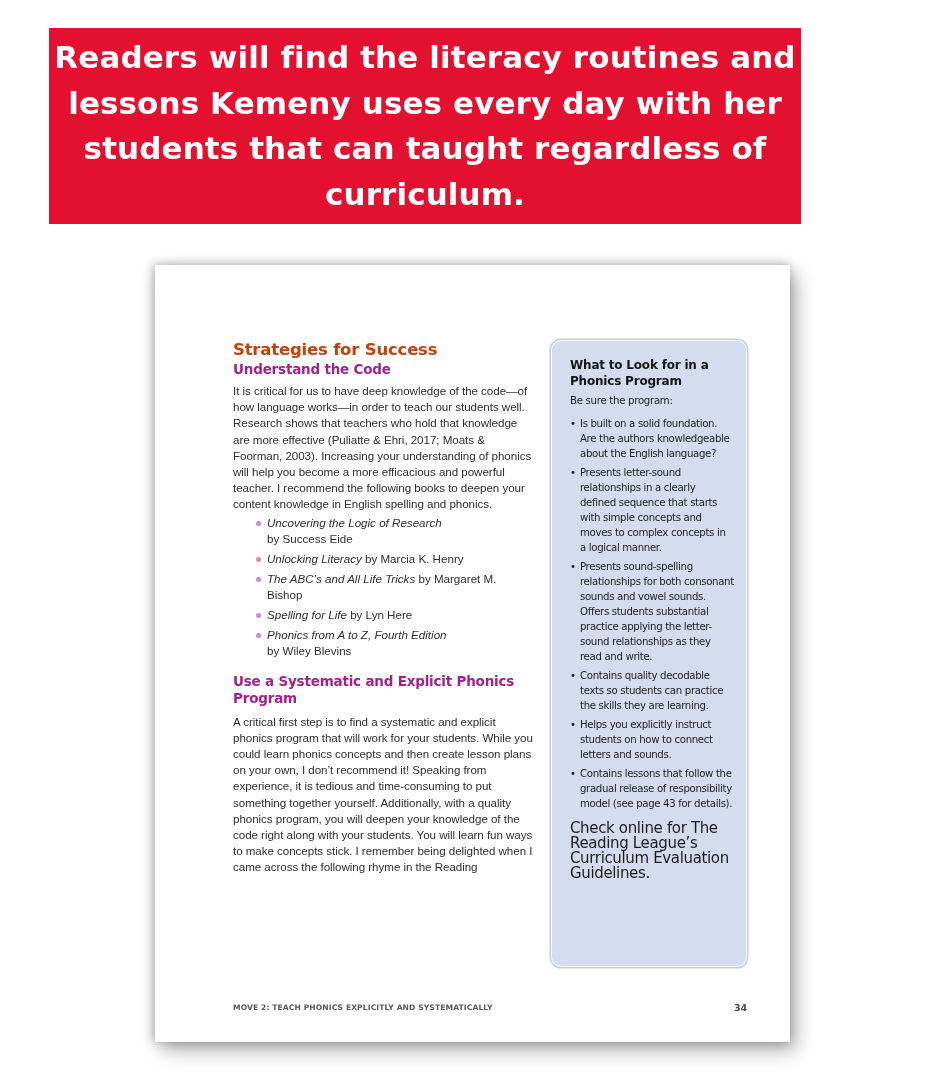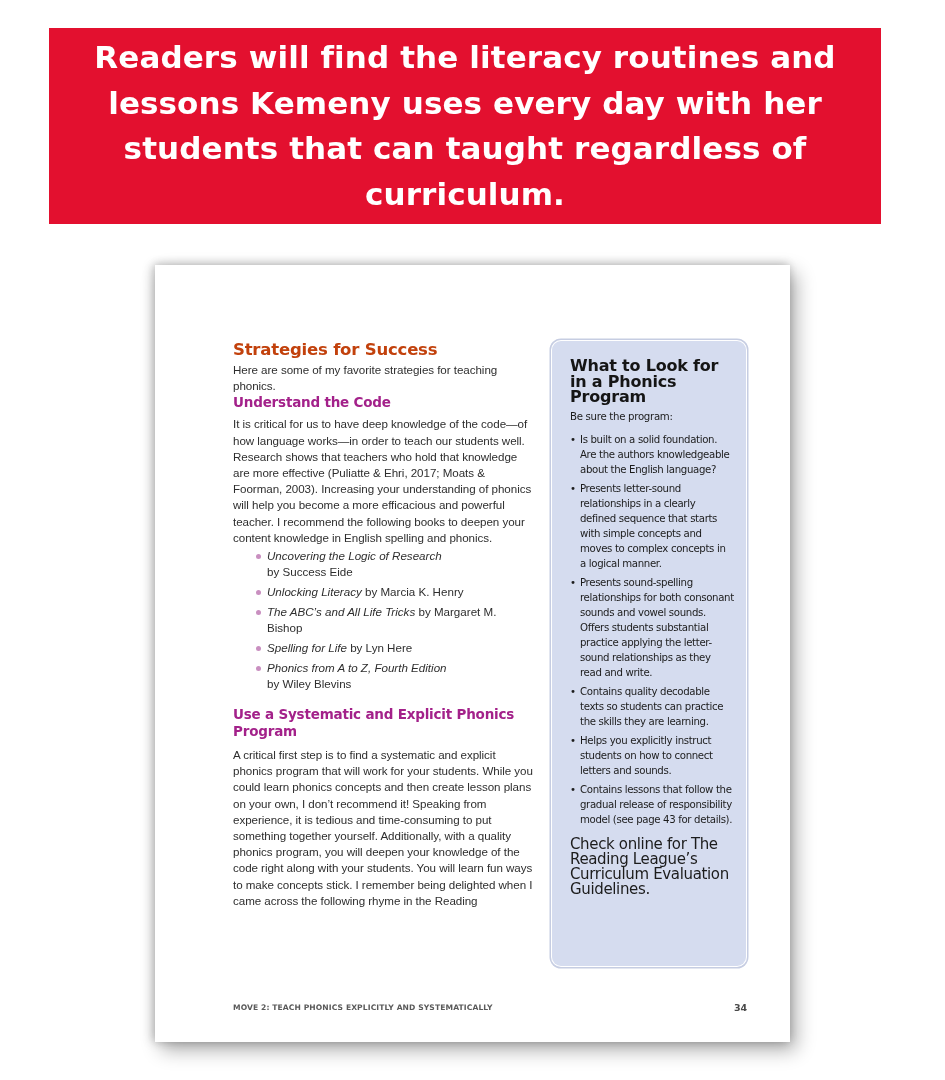--- a/index.html
+++ b/index.html
@@ -6,21 +6,21 @@
     html, body {
       width: 945px; height: 1080px;
       background: #ffffff;
       overflow: hidden;
       font-family: "Liberation Sans", sans-serif;
     }
     .stage { position: relative; width: 945px; height: 1080px; background: #ffffff; }
 
     
     .banner {
-      position: absolute; left: 49px; top: 28px; width: 832px; height: 196px;
+      position: absolute; left: 49px; top: 28px; width: 752px; height: 196px;
       background: #e3102f;
       display: flex; align-items: center; justify-content: center;
     }
     .banner-text {
       color: #ffffff;
       font-family: "DejaVu Sans", sans-serif;
       font-weight: 600;
       font-size: 31px;
       line-height: 45.5px;
       text-align: center;
@@ -83,21 +83,21 @@
     .sidebar {
       position: absolute; left: 397px; top: 76px; width: 194px; height: 625px;
       background: #d5dcef;
       border-radius: 9px;
       box-shadow: 0 0 0 1px #ffffff, 0 0 0 2.5px #c6cde2;
       padding: 17px 12px 0 18px;
       color: #1c1c1c;
       font-family: "DejaVu Sans", sans-serif;
     }
     .sb-title {
-      font-weight: 700; font-size: 16px; line-height: 15.5px; color: #151515;
+      font-weight: 700; font-size: 12px; line-height: 15.5px; color: #151515;
       letter-spacing: -0.2px;
     }
     .sb-lead { font-size: 10.2px; line-height: 14px; margin-top: 5px; letter-spacing: -0.3px; }
     .sb-list { list-style: none; margin-top: 8px; }
     .sb-list li {
       position: relative; padding-left: 10px;
       font-size: 10.2px; line-height: 15px; margin-bottom: 4px;
       letter-spacing: -0.35px;
     }
     .sb-list li .sb-dot { position: absolute; left: 0; top: 0; }
@@ -121,21 +121,20 @@
 <div class="stage">
 
   <div class="banner">
     <div class="banner-text">Readers will find the literacy routines and lessons Kemeny uses every day with her students that can taught regardless of curriculum.</div>
   </div>
 
   <div class="page">
 
     <div class="left-col">
       <div class="h-main">Strategies for Success</div>
-      <div class="p intro">Here are some of my favorite strategies for teaching phonics.</div>
 
       <div class="h-sub h1-gap">Understand the Code</div>
       <div class="p para1">It is critical for us to have deep knowledge of the code—of how language works—in order to teach our students well. Research shows that teachers who hold that knowledge are more effective (Puliatte &amp; Ehri, 2017; Moats &amp; Foorman, 2003). Increasing your understanding of phonics will help you become a more efficacious and powerful teacher. I recommend the following books to deepen your content knowledge in English spelling and phonics.</div>
 
       <ul class="books">
         <li><span class="dot"></span><i>Uncovering the Logic of Research</i><br><span>by Success Eide</span></li>
         <li><span class="dot"></span><i>Unlocking Literacy</i> <span>by Marcia K. Henry</span></li>
         <li><span class="dot"></span><i>The ABC’s and All Life Tricks</i> <span>by Margaret M. Bishop</span></li>
         <li><span class="dot"></span><i>Spelling for Life</i> <span>by Lyn Here</span></li>
         <li><span class="dot"></span><i>Phonics from A to Z, Fourth Edition</i><br><span>by Wiley Blevins</span></li>

